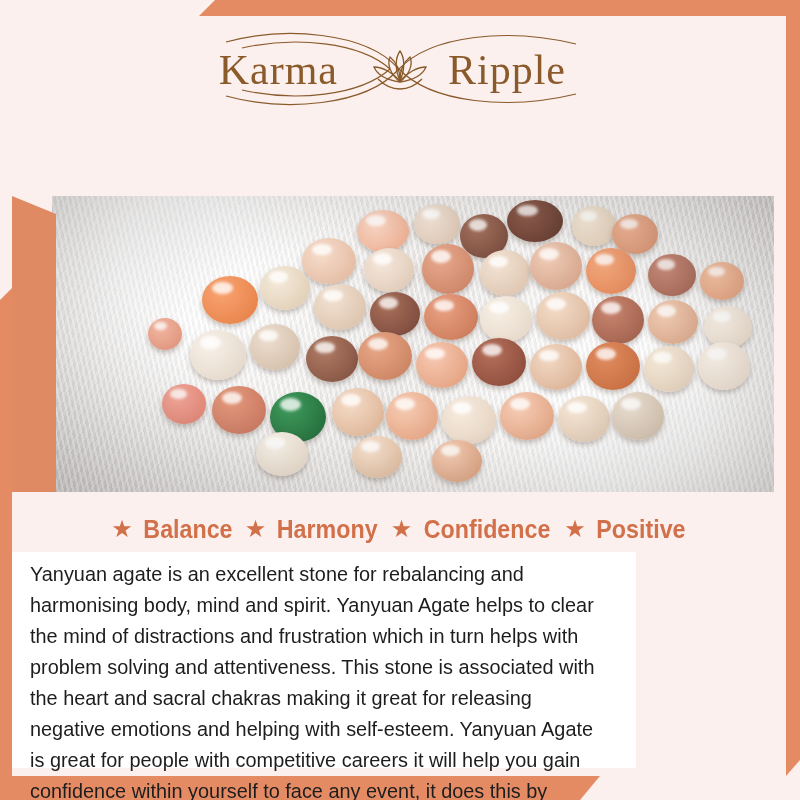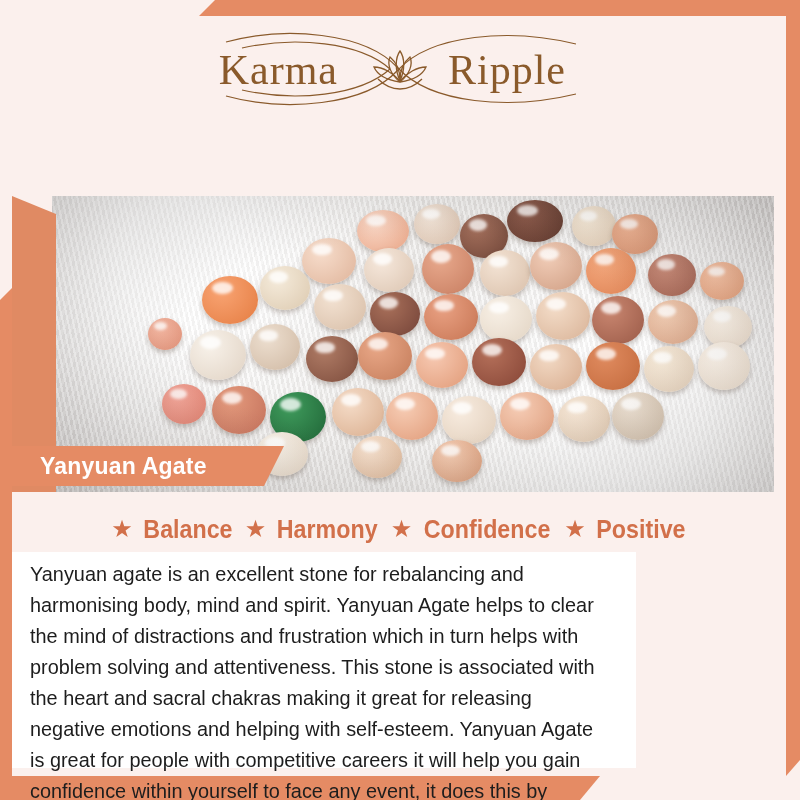--- a/index.html
+++ b/index.html
@@ -309,23 +309,20 @@
       <div class="stone" style="left:204px;top:236px;width:52px;height:44px;background:radial-gradient(circle at 35% 30%,#f9f3ea,#e4d5c4);"></div>
       <div class="stone" style="left:300px;top:240px;width:50px;height:42px;background:radial-gradient(circle at 35% 30%,#f7e2d0,#dcb697);"></div>
       <div class="stone" style="left:380px;top:244px;width:50px;height:42px;background:radial-gradient(circle at 35% 30%,#f4cdb4,#d79a78);"></div>
 
       <div class="photo-vignette"></div>
     </div>
   </div>
 
   <div class="photo-left-bar"></div>
 
-  <div class="name-banner">
-    <div class="name-text">Yanyuan Agate</div>
-  </div>
 
   <div class="benefits">
     <div class="benefit">
       <span class="benefit-star">★</span>
       <span class="benefit-label">Balance</span>
     </div>
     <div class="benefit">
       <span class="benefit-star">★</span>
       <span class="benefit-label">Harmony</span>
     </div>

